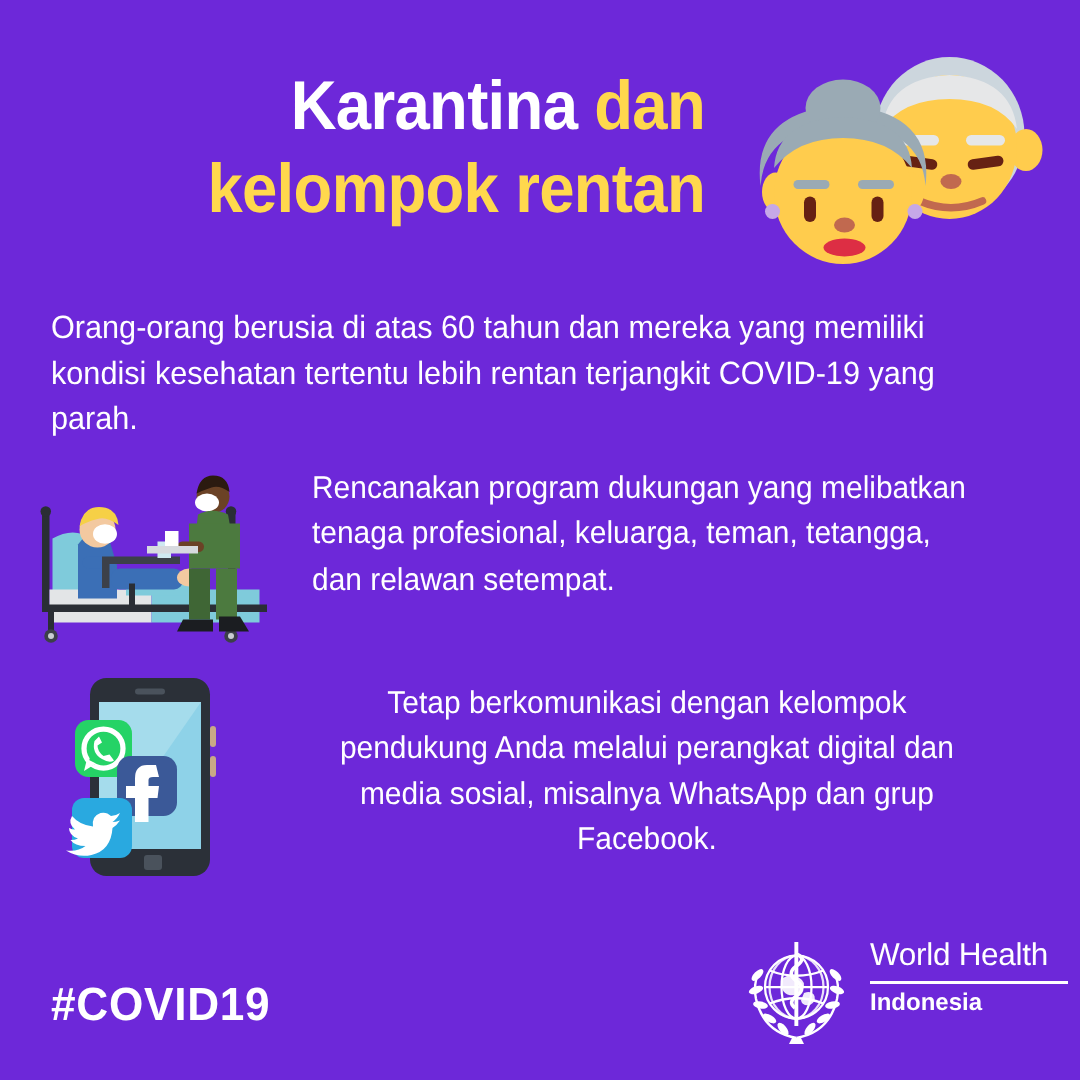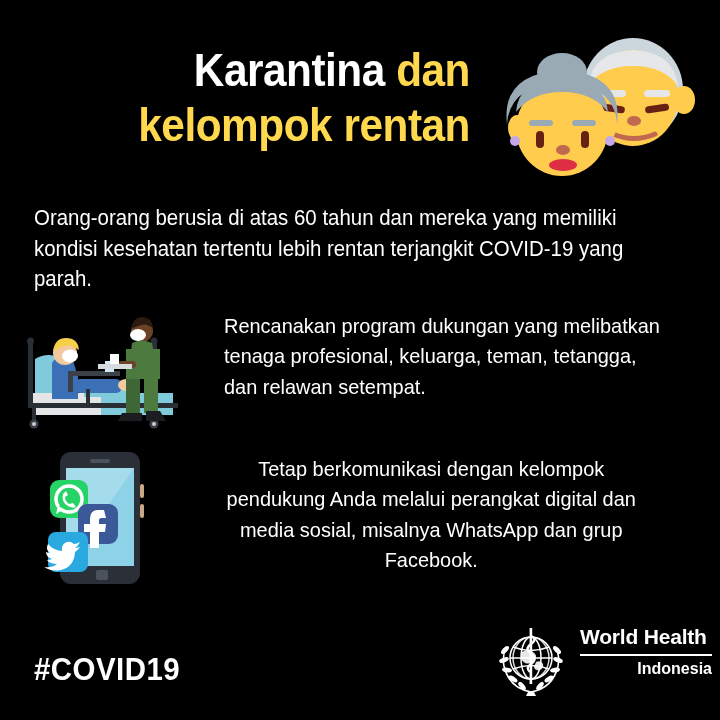--- a/index.html
+++ b/index.html
@@ -10,21 +10,21 @@
     width: 720px;
     height: 720px;
     background: #0099CC;
     font-family: "Liberation Sans", sans-serif;
     overflow: hidden;
   }
   .poster {
     position: relative;
     width: 720px;
     height: 720px;
-    background: #000000;
+    background: #6d28d9;
     overflow: hidden;
   }
 
   
   .title-block {
     position: absolute;
     left: 90px;
     top: 48px;
     width: 380px;
     text-align: right;
@@ -66,21 +66,21 @@
     transform: scaleX(0.95);
     transform-origin: left top;
   }
 
   
   .section {
     position: absolute;
     display: flex;
     align-items: flex-start;
   }
-  .sec-bed { left: 22px; top: 305px; width: 672px; gap: 16px; }
+  .sec-bed { left: 22px; top: 305px; width: 672px; }
   .sec-phone { left: 22px; top: 448px; width: 672px; text-align: center; }
 
   .sec-icon {
     flex: 0 0 auto;
     position: relative;
   }
   .sec-icon.bed-icon { width: 176px; height: 128px; }
   .sec-icon.phone-icon { width: 176px; height: 140px; }
 
   .sec-text {
@@ -118,35 +118,35 @@
     align-items: flex-start;
   }
   .who-emblem { width: 78px; height: 78px; flex: 0 0 auto; }
   .who-words {
     margin-left: 10px;
     padding-top: 3px;
     color: #FFFFFF;
   }
   .who-name {
     font-size: 21px;
-    font-weight: bold;
+    font-weight: normal;
     line-height: 1.12;
     font-family: "Liberation Sans Narrow", "Liberation Sans", sans-serif;
     letter-spacing: -0.2px;
   }
   .who-rule {
     height: 2px;
     background: #FFFFFF;
     margin: 5px 0 4px 0;
     width: 132px;
   }
   .who-country {
     font-size: 16px;
     font-weight: bold;
-    text-align: right;
+    text-align: left;
     width: 132px;
     font-family: "Liberation Sans Narrow", "Liberation Sans", sans-serif;
   }
 </style>
 </head>
 <body>
 
 <div class="poster">
 
   <div class="title-block">

